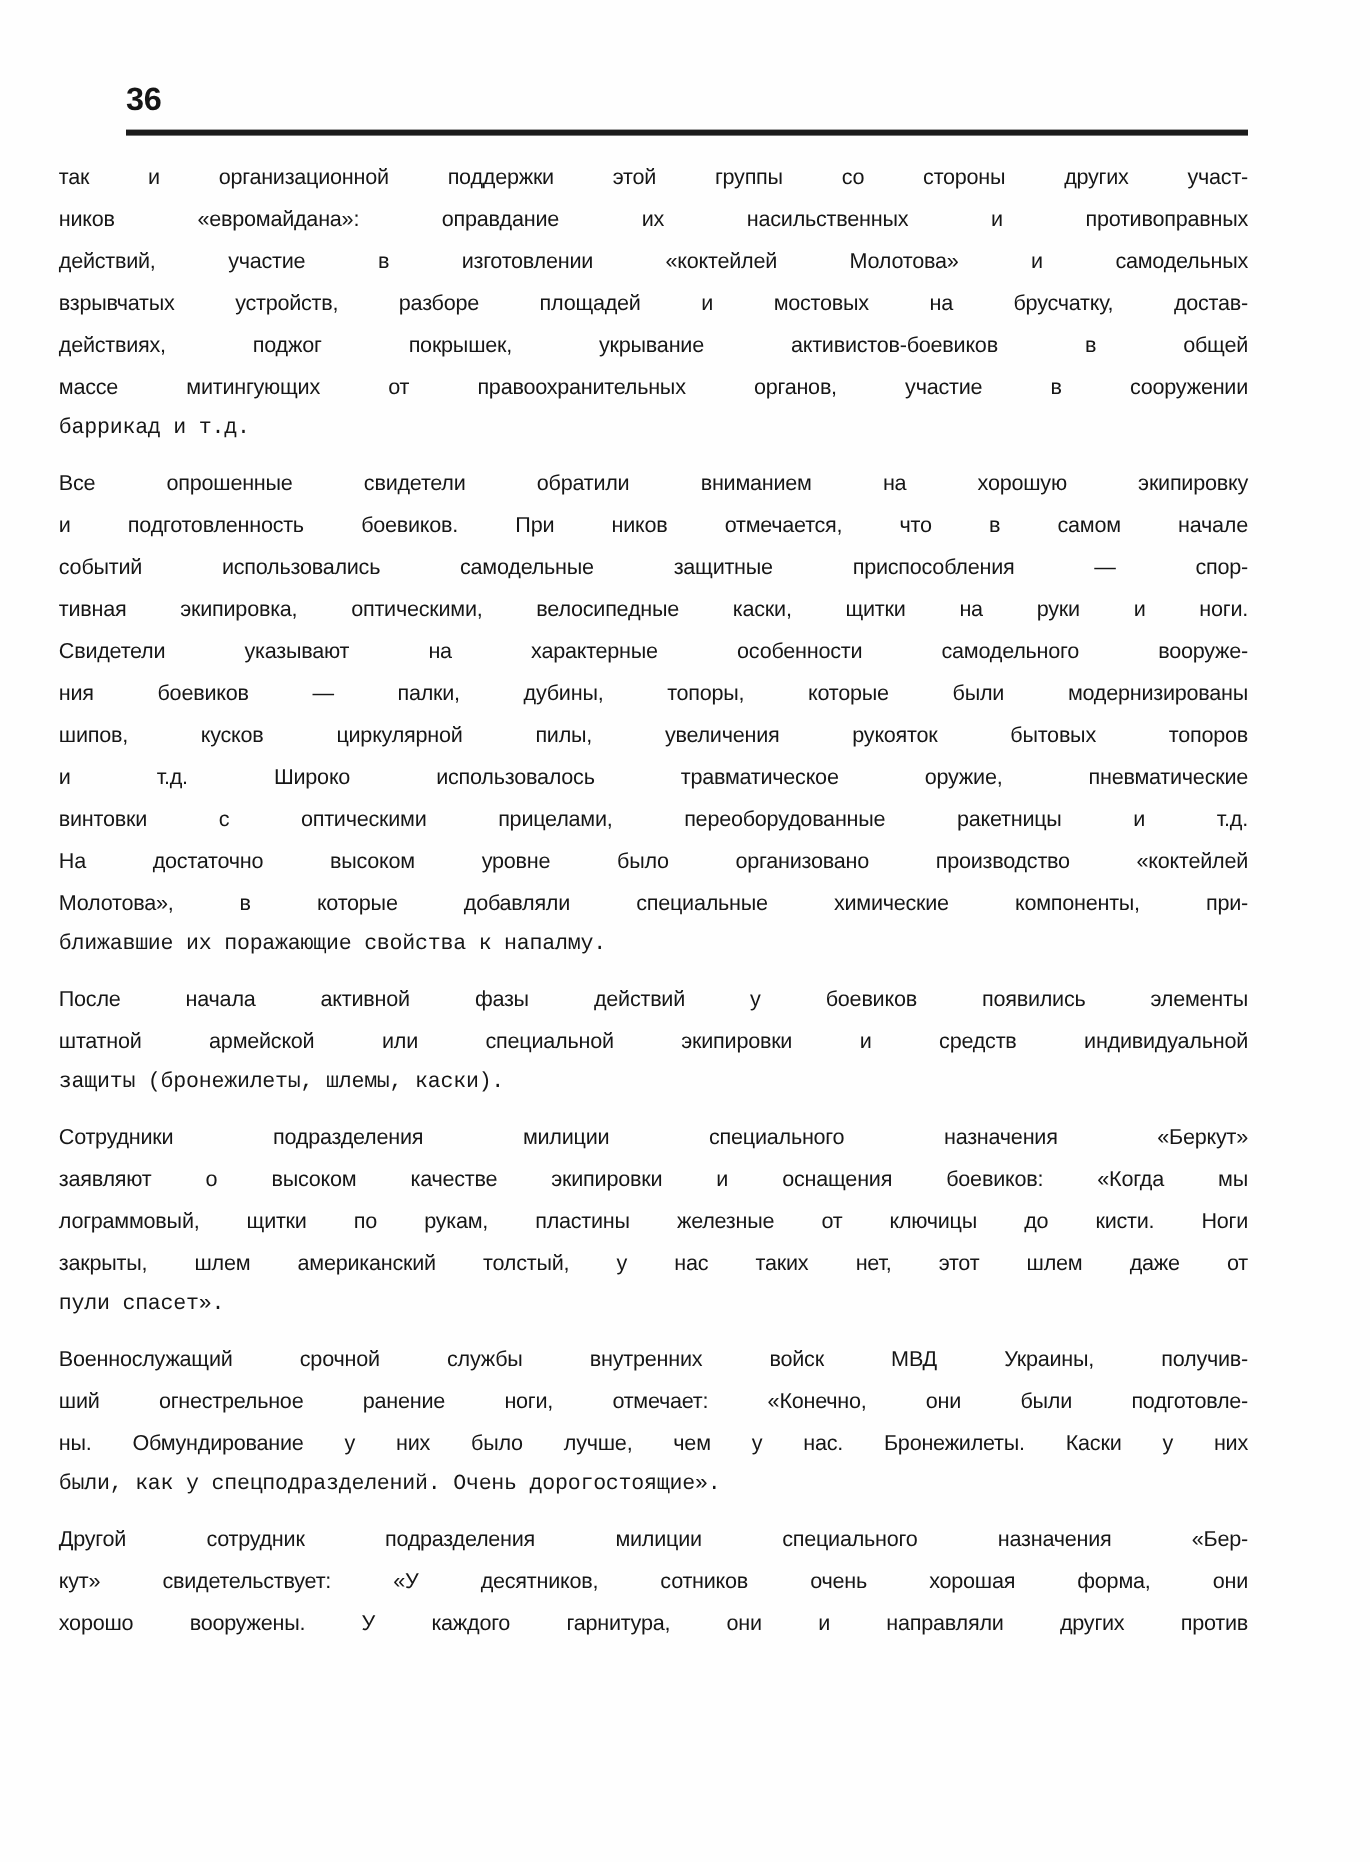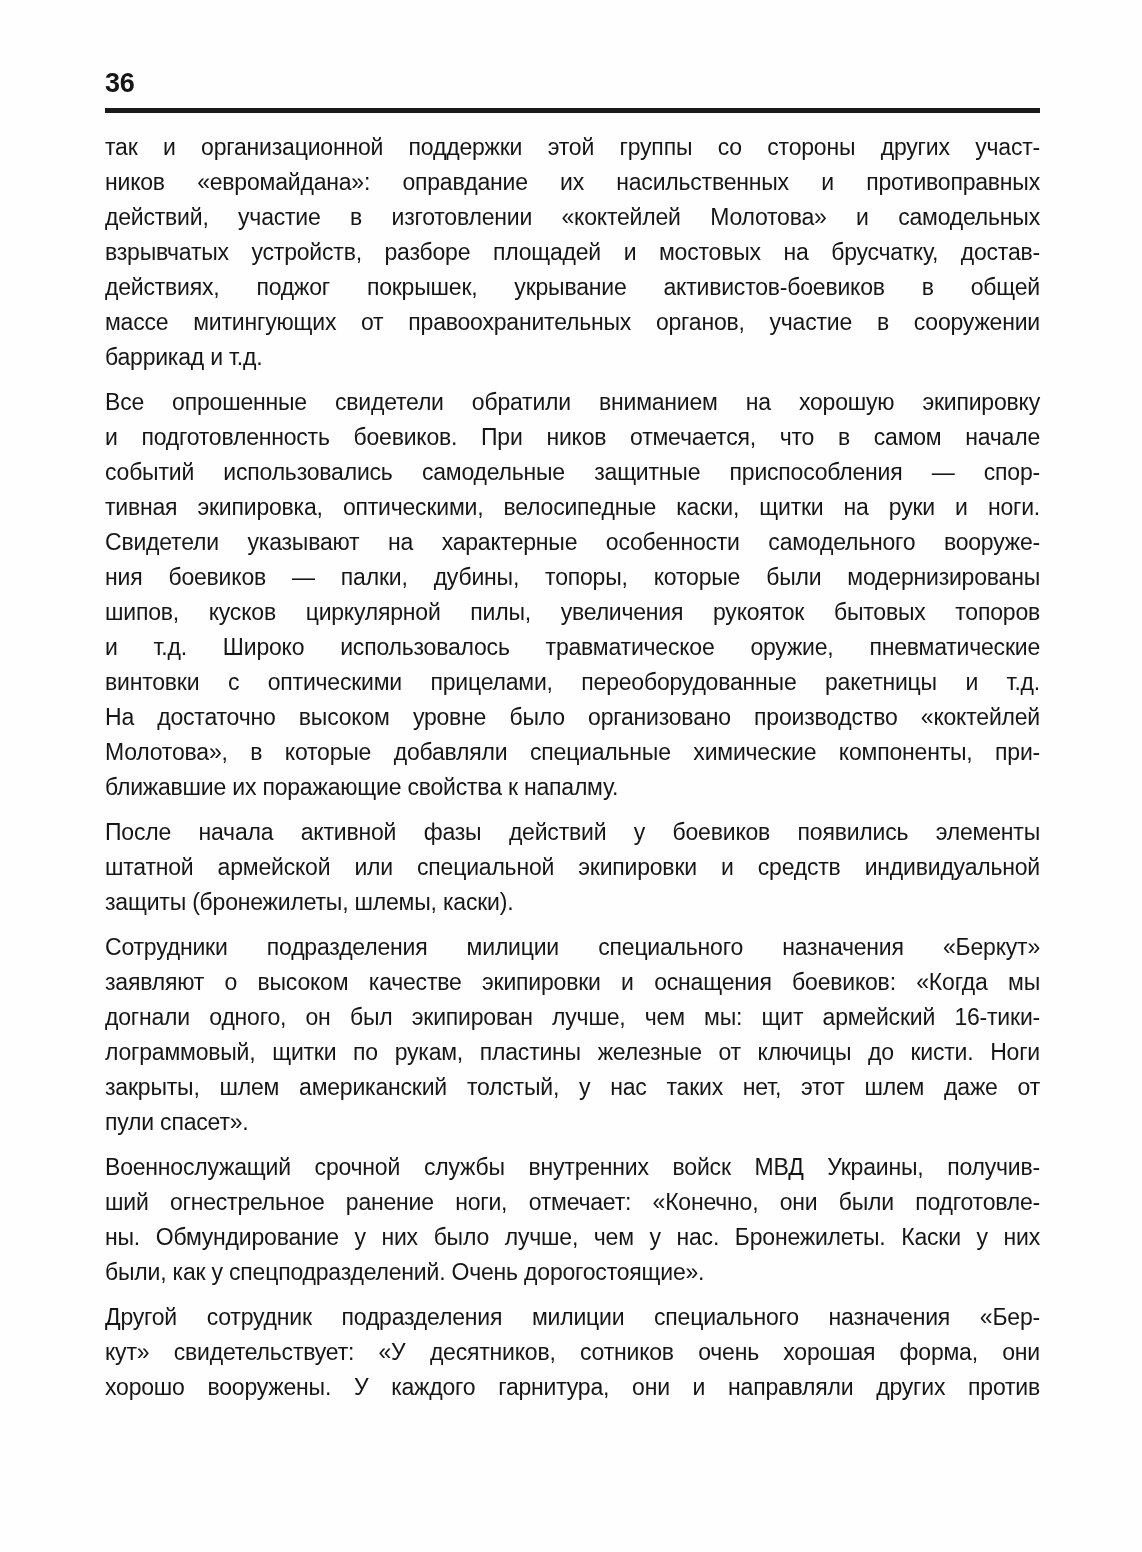--- a/index.html
+++ b/index.html
@@ -36,34 +36,35 @@
     font-weight: bold;
     font-size: 22.5px;
     line-height: 29px;
   }
   .header-rule {
     height: 5px;
     background: #1b1b1b;
     margin: 9px 102px 0 105px;
   }
   .document-body {
-    margin: 17px 102px 0 105px;
-    font-size: 23px;
+    margin: 17px 102px 0 49px;
+    font-size: 18px;
     line-height: 35px;
   }
   .paragraph {
     margin: 0 0 10px 0;
   }
   .line {
     text-align: justify;
     text-align-last: justify;
     white-space: normal;
   }
   .line.last {
     text-align-last: left;
+    font-family: Liberation Mono, monospace;
   }
 </style>
 </head>
 <body>
 
 <div class="page">
 
   <div class="page-header">
     <div class="page-number">36</div>
   </div>
@@ -96,21 +97,20 @@
         <div class="line last">ближавшие их поражающие свойства к напалму.</div>
       </div>
       <div class="paragraph">
         <div class="line">После начала активной фазы действий у боевиков появились элементы</div>
         <div class="line">штатной армейской или специальной экипировки и средств индивидуальной</div>
         <div class="line last">защиты (бронежилеты, шлемы, каски).</div>
       </div>
       <div class="paragraph">
         <div class="line">Сотрудники подразделения милиции специального назначения «Беркут»</div>
         <div class="line">заявляют о высоком качестве экипировки и оснащения боевиков: «Когда мы</div>
-        <div class="line">догнали одного, он был экипирован  лучше, чем мы: щит армейский 16-тики-</div>
         <div class="line">лограммовый, щитки по рукам, пластины железные от ключицы до кисти. Ноги</div>
         <div class="line">закрыты, шлем американский толстый, у нас таких нет, этот шлем даже от</div>
         <div class="line last">пули спасет».</div>
       </div>
       <div class="paragraph">
         <div class="line">Военнослужащий срочной службы внутренних войск МВД Украины, получив-</div>
         <div class="line">ший огнестрельное ранение ноги, отмечает: «Конечно, они были подготовле-</div>
         <div class="line">ны. Обмундирование у них было лучше, чем у нас. Бронежилеты. Каски у них</div>
         <div class="line last">были, как у спецподразделений. Очень дорогостоящие».</div>
       </div>

